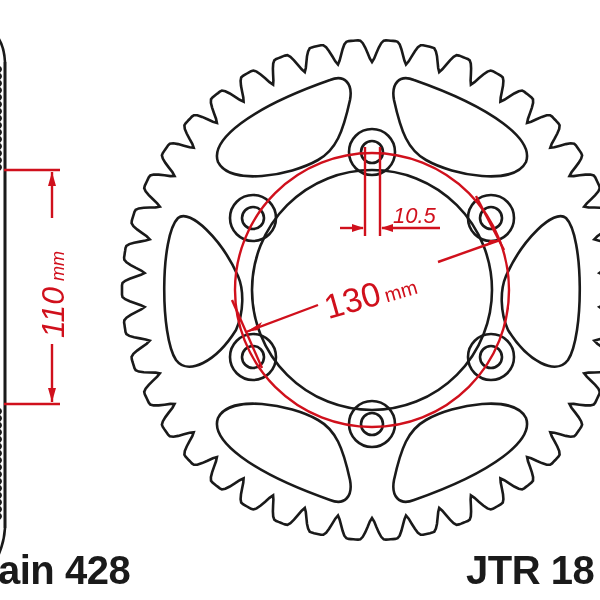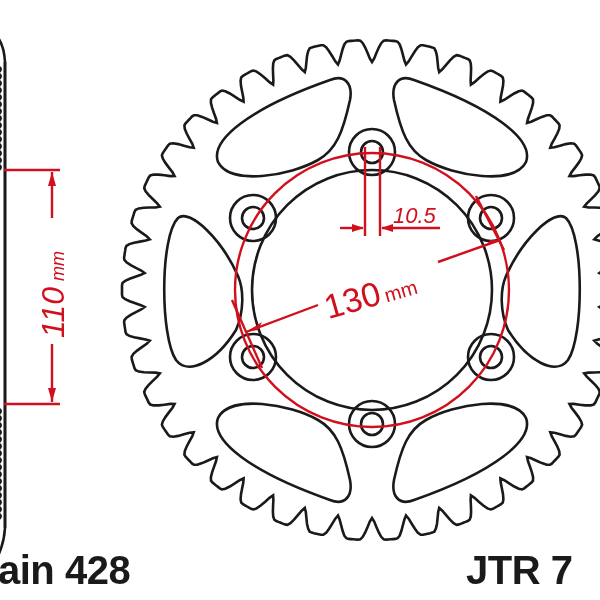--- a/index.html
+++ b/index.html
@@ -92,13 +92,13 @@
     <line x1="380" y1="147" x2="380" y2="236"></line>
     <line x1="340" y1="228" x2="363" y2="228"></line>
     <line x1="382" y1="228" x2="440" y2="228"></line>
     <polygon points="364,228 352,224 352,232" fill="#d0101c" stroke="none"></polygon>
     <polygon points="381,228 393,224 393,232" fill="#d0101c" stroke="none"></polygon>
     <text class="dim-text" x="393" y="223" font-size="22" stroke="none">10.5</text>
   </g>
 </svg>
 
 <div id="chain-label" class="label-bottom">ain 428</div>
-<div id="part-label" class="label-bottom">JTR 7</div>
+<div id="part-label" class="label-bottom">JTR 18</div>
 
 </body></html>

